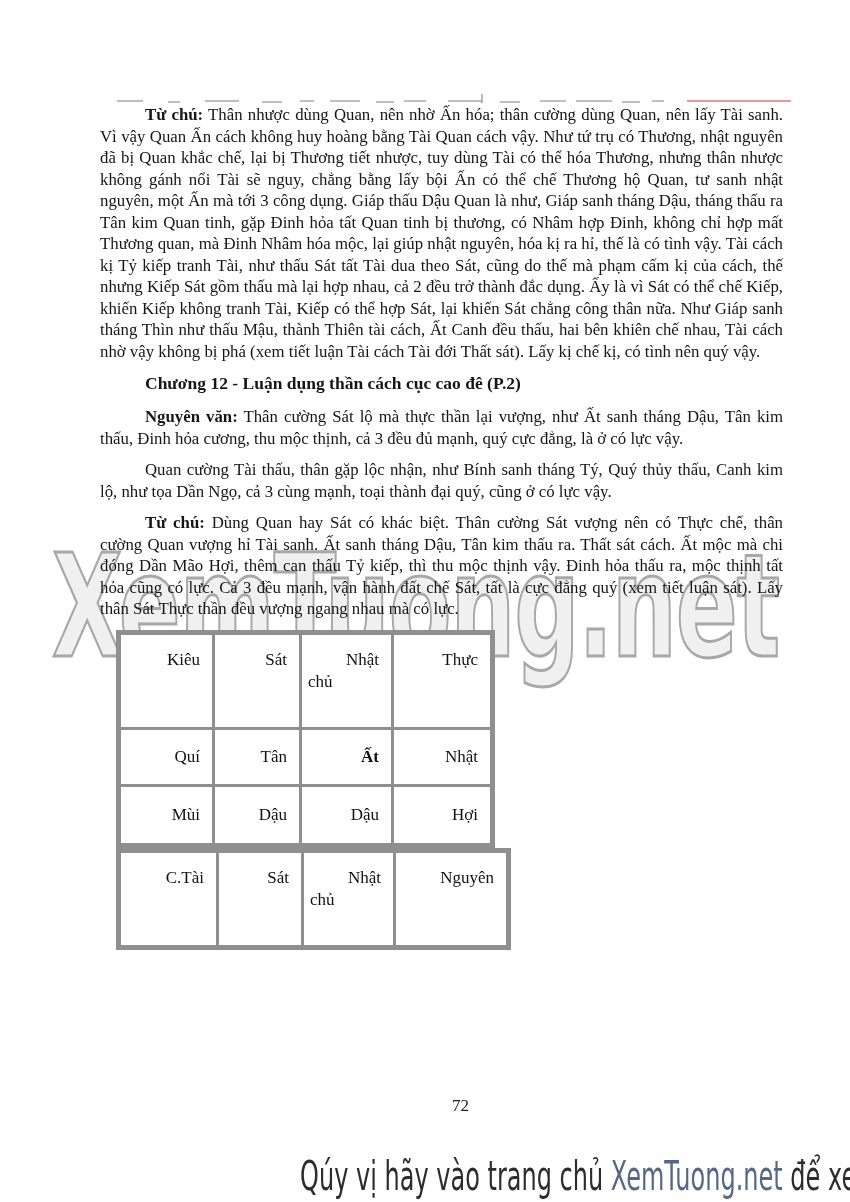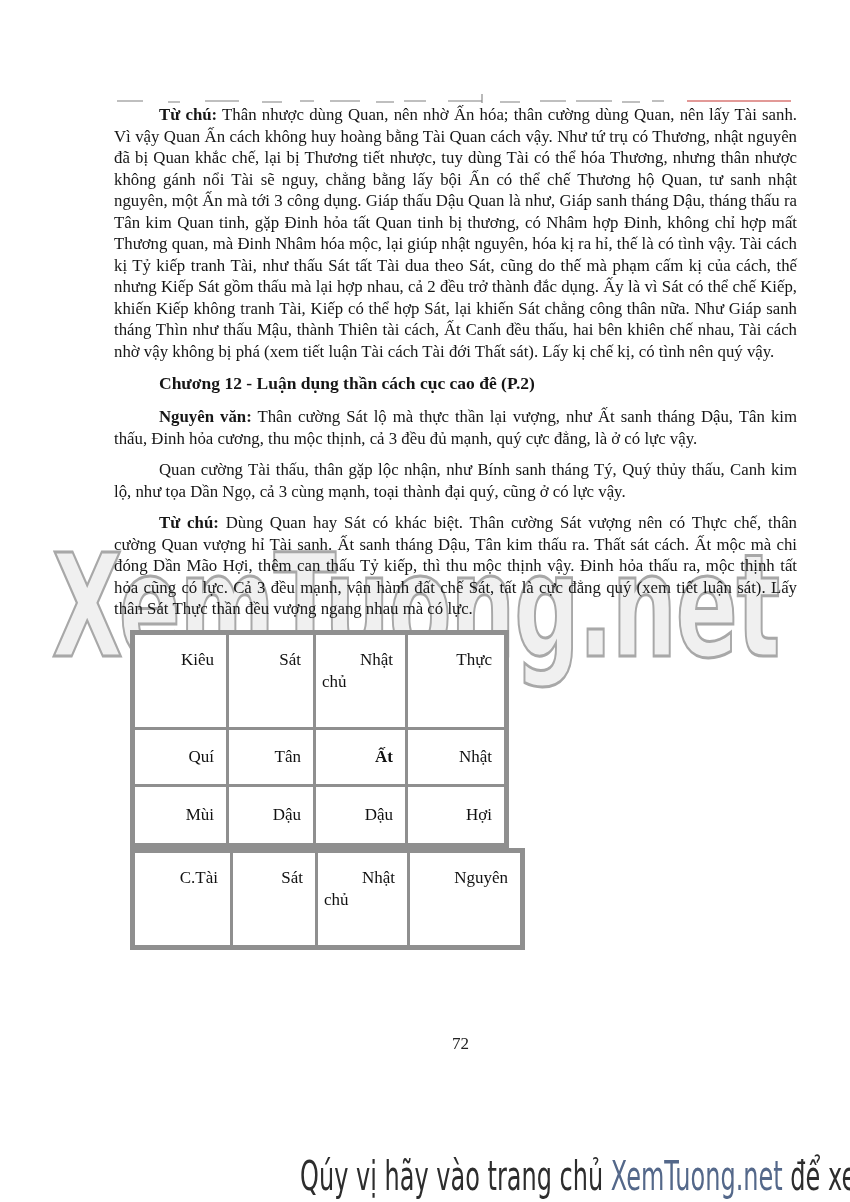--- a/index.html
+++ b/index.html
@@ -11,21 +11,21 @@
   .frag { position:absolute; height:2px; background:#8a8a8a; opacity:.55; }
   .frag-v { position:absolute; width:2px; height:9px; background:#8a8a8a; opacity:.6; }
   .frag-red { position:absolute; height:2px; background:#e09391; opacity:.95; }
 
   
   .watermark { position:absolute; left:52px; top:535px; z-index:0;
     font-family:"DejaVu Sans", sans-serif; font-weight:bold; font-size:143px; line-height:1;
     letter-spacing:-2px; color:#f0f0f0; -webkit-text-stroke:3px #a8a8a8;
     transform:scaleX(0.64); transform-origin:left top; white-space:nowrap; }
 
-  .content { position:absolute; left:114px; top:0; width:683px; z-index:1; padding-top:104px;
+  .content { position:absolute; left:100px; top:0; width:683px; z-index:1; padding-top:104px;
     color:#161616; }
   .para { font-size:16.8px; line-height:21.5px; text-align:justify; text-indent:45px;
     margin:0 0 10px 0; }
   .para b { font-weight:bold; }
   .heading { font-size:17.5px; line-height:22px; font-weight:bold; text-indent:45px;
     margin:2px 0 12px 0; }
   .italic { }
   .plain-line { font-size:16.8px; line-height:21.5px; margin:14px 0 8px 0; padding-left:62px; }
   .table-title { font-size:17px; line-height:22px; margin:0 0 8px 0; padding-left:62px; }
   .gap-before { margin-top:44px; }
@@ -35,21 +35,21 @@
   table.pillar td { border:3px solid #8f8f8f; font-size:17px; line-height:22px;
     text-align:right; padding:0 12px 0 4px; color:#111111; background:#ffffff; }
   tr.r-tall td { vertical-align:top; padding-top:14px; height:78px; }
   tr.r-mid td  { vertical-align:middle; height:54px; }
   tr.r-bot td  { vertical-align:middle; height:56px; }
   .t1 .c1{width:75px;} .t1 .c2{width:68px;} .t1 .c3{width:73px;} .t1 .c4{width:80px;}
   .t2 .c1{width:79px;} .t2 .c2{width:66px;} .t2 .c3{width:73px;} .t2 .c4{width:94px;}
   td .dm2 { text-align:left; padding-left:2px; }
   td.bold-cell { font-weight:bold; }
 
-  .page-number { position:absolute; left:0; right:0; top:1034px; text-align:center;
+  .page-number { position:absolute; left:0; right:0; top:1096px; text-align:center;
     text-indent:56px; font-size:17px; color:#222222; z-index:1;padding-left:15px; }
 
   .footer { position:absolute; left:0; right:0; bottom:2px; text-align:center; z-index:2;
     background:#ffffff; }
   .footer-inner { display:inline-block; transform:scaleX(0.6); transform-origin:center bottom;
     font-family:"DejaVu Sans", sans-serif; font-size:40px; line-height:1.2; color:#2d2d2d;
     white-space:nowrap; }
   .footer-link { color:#54688a; }
 </style>
 </head>

